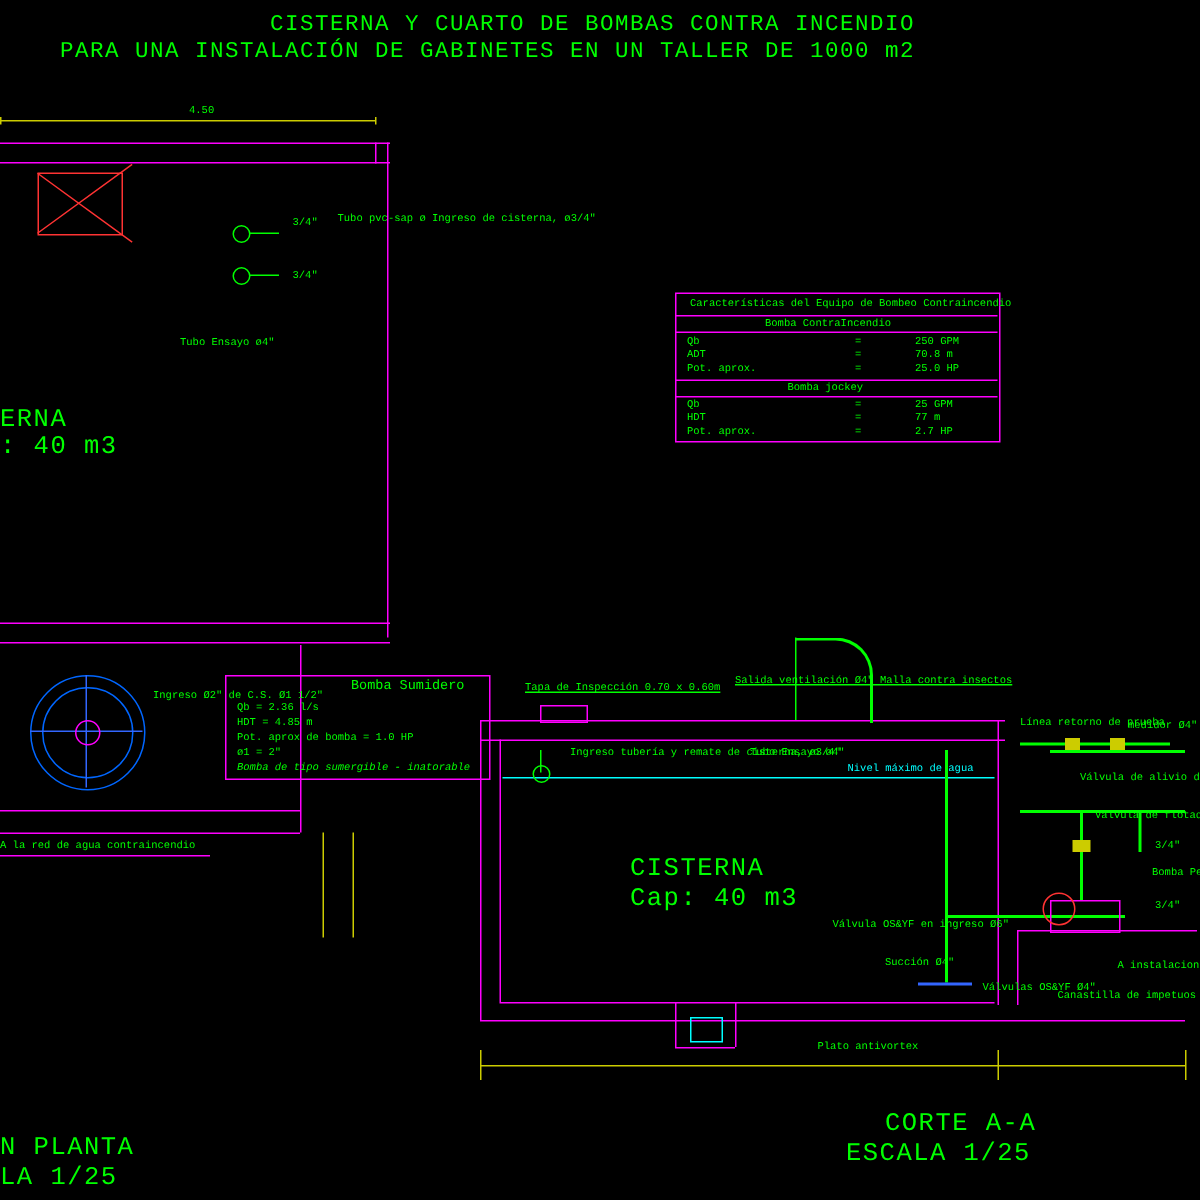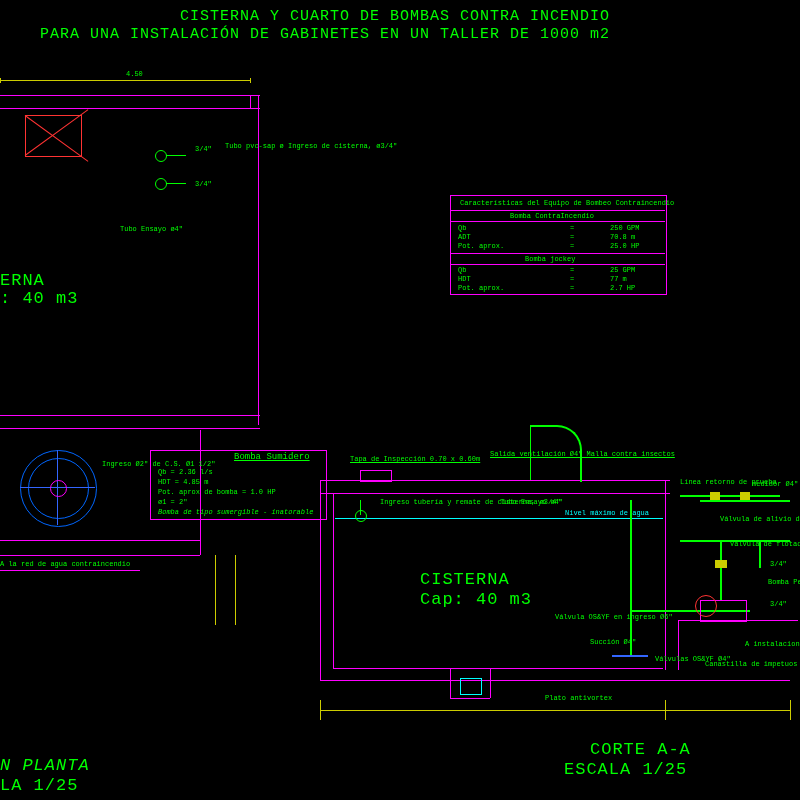--- a/index.html
+++ b/index.html
@@ -79,31 +79,31 @@
 <div class="blue-line" style="left:57px; top:450px; width:1px; height:75px;"></div>
 
 <div class="circle" style="left:50px; top:480px; width:15px; height:15px; border:1px solid #ff00ff;"></div>
 
 <div class="tiny" style="left:102px; top:460px;">Ingreso Ø2"
 de C.S. Ø1 1/2"</div>
 <div class="tiny" style="left:0px; top:560px;">A la red de agua
 contraincendio</div>
 
 <div class="box magenta-box" style="left:150px; top:450px; width:175px; height:68px;"></div>
-<div class="small" style="left:190px; top:452px; text-decoration: underline; padding-left: 44px;">Bomba Sumidero</div>
+<div class="small" style="left:190px; top:452px;  padding-left: 44px;">Bomba Sumidero</div>
 <div class="tiny" style="left:158px; top:468px;">Qb = 2.36  l/s</div>
 <div class="tiny" style="left:158px; top:478px;">HDT = 4.85  m</div>
 <div class="tiny" style="left:158px; top:488px;">Pot. aprox de bomba = 1.0 HP</div>
 <div class="tiny" style="left:158px; top:498px;">ø1 = 2"</div>
 <div class="tiny" style="left:158px; top:508px;font-style:italic;">Bomba de tipo sumergible - inatorable</div>
 
 <div class="yellow-line" style="left:215px; top:555px; width:1px; height:70px;"></div>
 <div class="yellow-line" style="left:235px; top:555px; width:1px; height:70px;"></div>
 
-<div class="big" style="left:0; top:756px;font-style:italic;">N PLANTA</div>
+<div class="big" style="left:0; top:756px;">N PLANTA</div>
 <div class="big" style="left:0; top:776px;">LA 1/25</div>
 
 <div class="box magenta-box" style="left:450px; top:195px; width:215px; height:98px;"></div>
 <div class="magenta-line" style="left:450px; top:210px; width:215px; height:1px;"></div>
 <div class="magenta-line" style="left:450px; top:221px; width:215px; height:1px;"></div>
 <div class="magenta-line" style="left:450px; top:253px; width:215px; height:1px;"></div>
 <div class="magenta-line" style="left:450px; top:264px; width:215px; height:1px;"></div>
 
 <div class="tiny" style="left:460px; top:199px;">Características del Equipo de Bombeo Contraincendio</div>
 <div class="tiny" style="left:510px; top:212px;">Bomba ContraIncendio</div>

